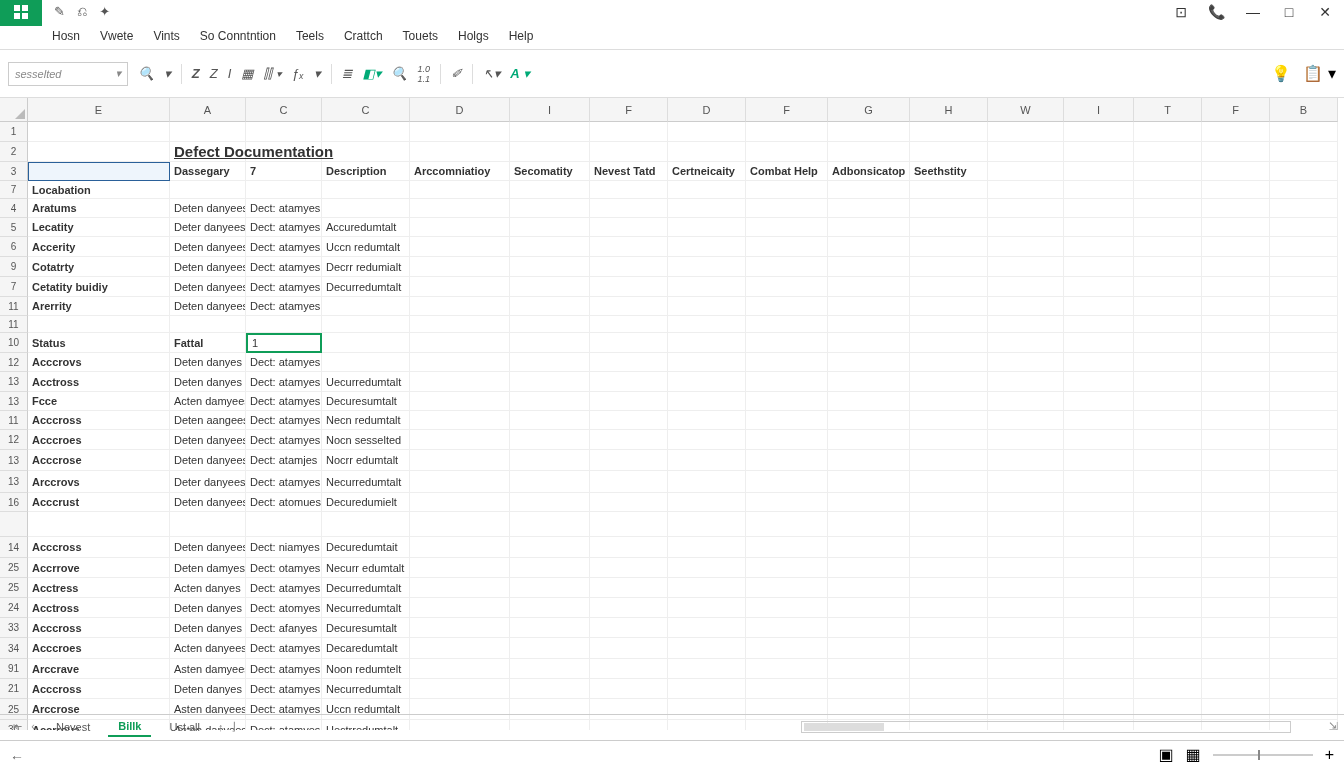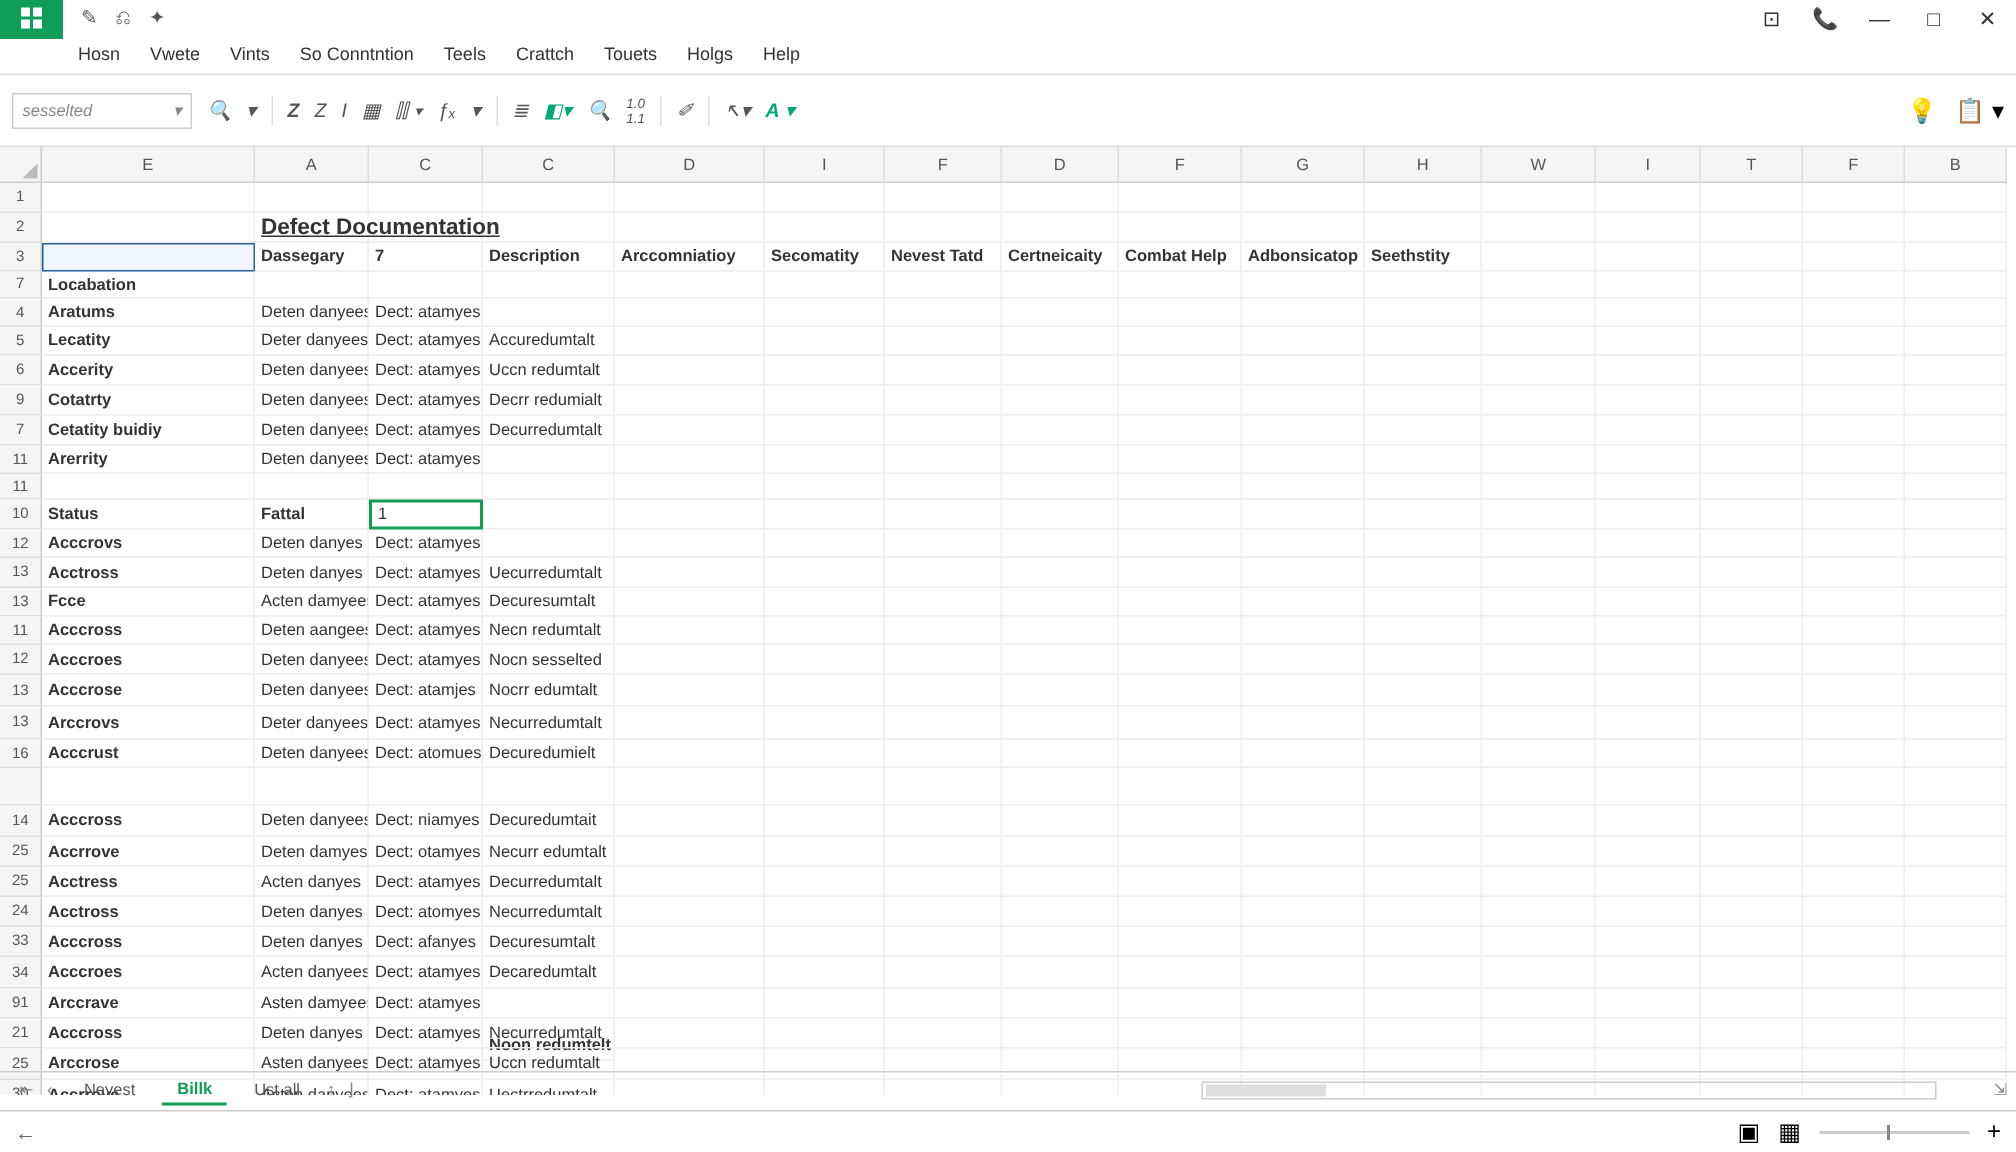--- a/index.html
+++ b/index.html
@@ -777,21 +777,21 @@
       <div class="cell" style="left: 142px; top: 496px; width: 76px; height: 20px;">Deten danyes</div>
       <div class="cell" style="left: 218px; top: 496px; width: 76px; height: 20px;">Dect: afanyes</div>
       <div class="cell" style="left: 294px; top: 496px; width: 88px; height: 20px;">Decuresumtalt</div>
       <div class="cell" style="left: 0px; top: 516px; width: 142px; height: 21px; font-weight: bold;">Acccroes</div>
       <div class="cell" style="left: 142px; top: 516px; width: 76px; height: 21px;">Acten danyees</div>
       <div class="cell" style="left: 218px; top: 516px; width: 76px; height: 21px;">Dect: atamyes</div>
       <div class="cell" style="left: 294px; top: 516px; width: 88px; height: 21px;">Decaredumtalt</div>
       <div class="cell" style="left: 0px; top: 537px; width: 142px; height: 20px; font-weight: bold;">Arccrave</div>
       <div class="cell" style="left: 142px; top: 537px; width: 76px; height: 20px;">Asten damyees</div>
       <div class="cell" style="left: 218px; top: 537px; width: 76px; height: 20px;">Dect: atamyes</div>
-      <div class="cell" style="left: 294px; top: 565px; width: 88px; height: 20px; font-weight: bold;">Noon redumtelt</div>
+      <div class="cell" style="left: 294px; top: 537px; width: 88px; height: 20px;">Noon redumtelt</div>
       <div class="cell" style="left: 0px; top: 557px; width: 142px; height: 20px; font-weight: bold;">Acccross</div>
       <div class="cell" style="left: 142px; top: 557px; width: 76px; height: 20px;">Deten danyes</div>
       <div class="cell" style="left: 218px; top: 557px; width: 76px; height: 20px;">Dect: atamyes</div>
       <div class="cell" style="left: 294px; top: 557px; width: 88px; height: 20px;">Necurredumtalt</div>
       <div class="cell" style="left: 0px; top: 577px; width: 142px; height: 21px; font-weight: bold;">Arccrose</div>
       <div class="cell" style="left: 142px; top: 577px; width: 76px; height: 21px;">Asten danyees</div>
       <div class="cell" style="left: 218px; top: 577px; width: 76px; height: 21px;">Dect: atamyes</div>
       <div class="cell" style="left: 294px; top: 577px; width: 88px; height: 21px;">Uccn redumtalt</div>
       <div class="cell" style="left: 0px; top: 598px; width: 142px; height: 20px; font-weight: bold;">Accrrove</div>
       <div class="cell" style="left: 142px; top: 598px; width: 76px; height: 20px;">Acten danyees</div>

